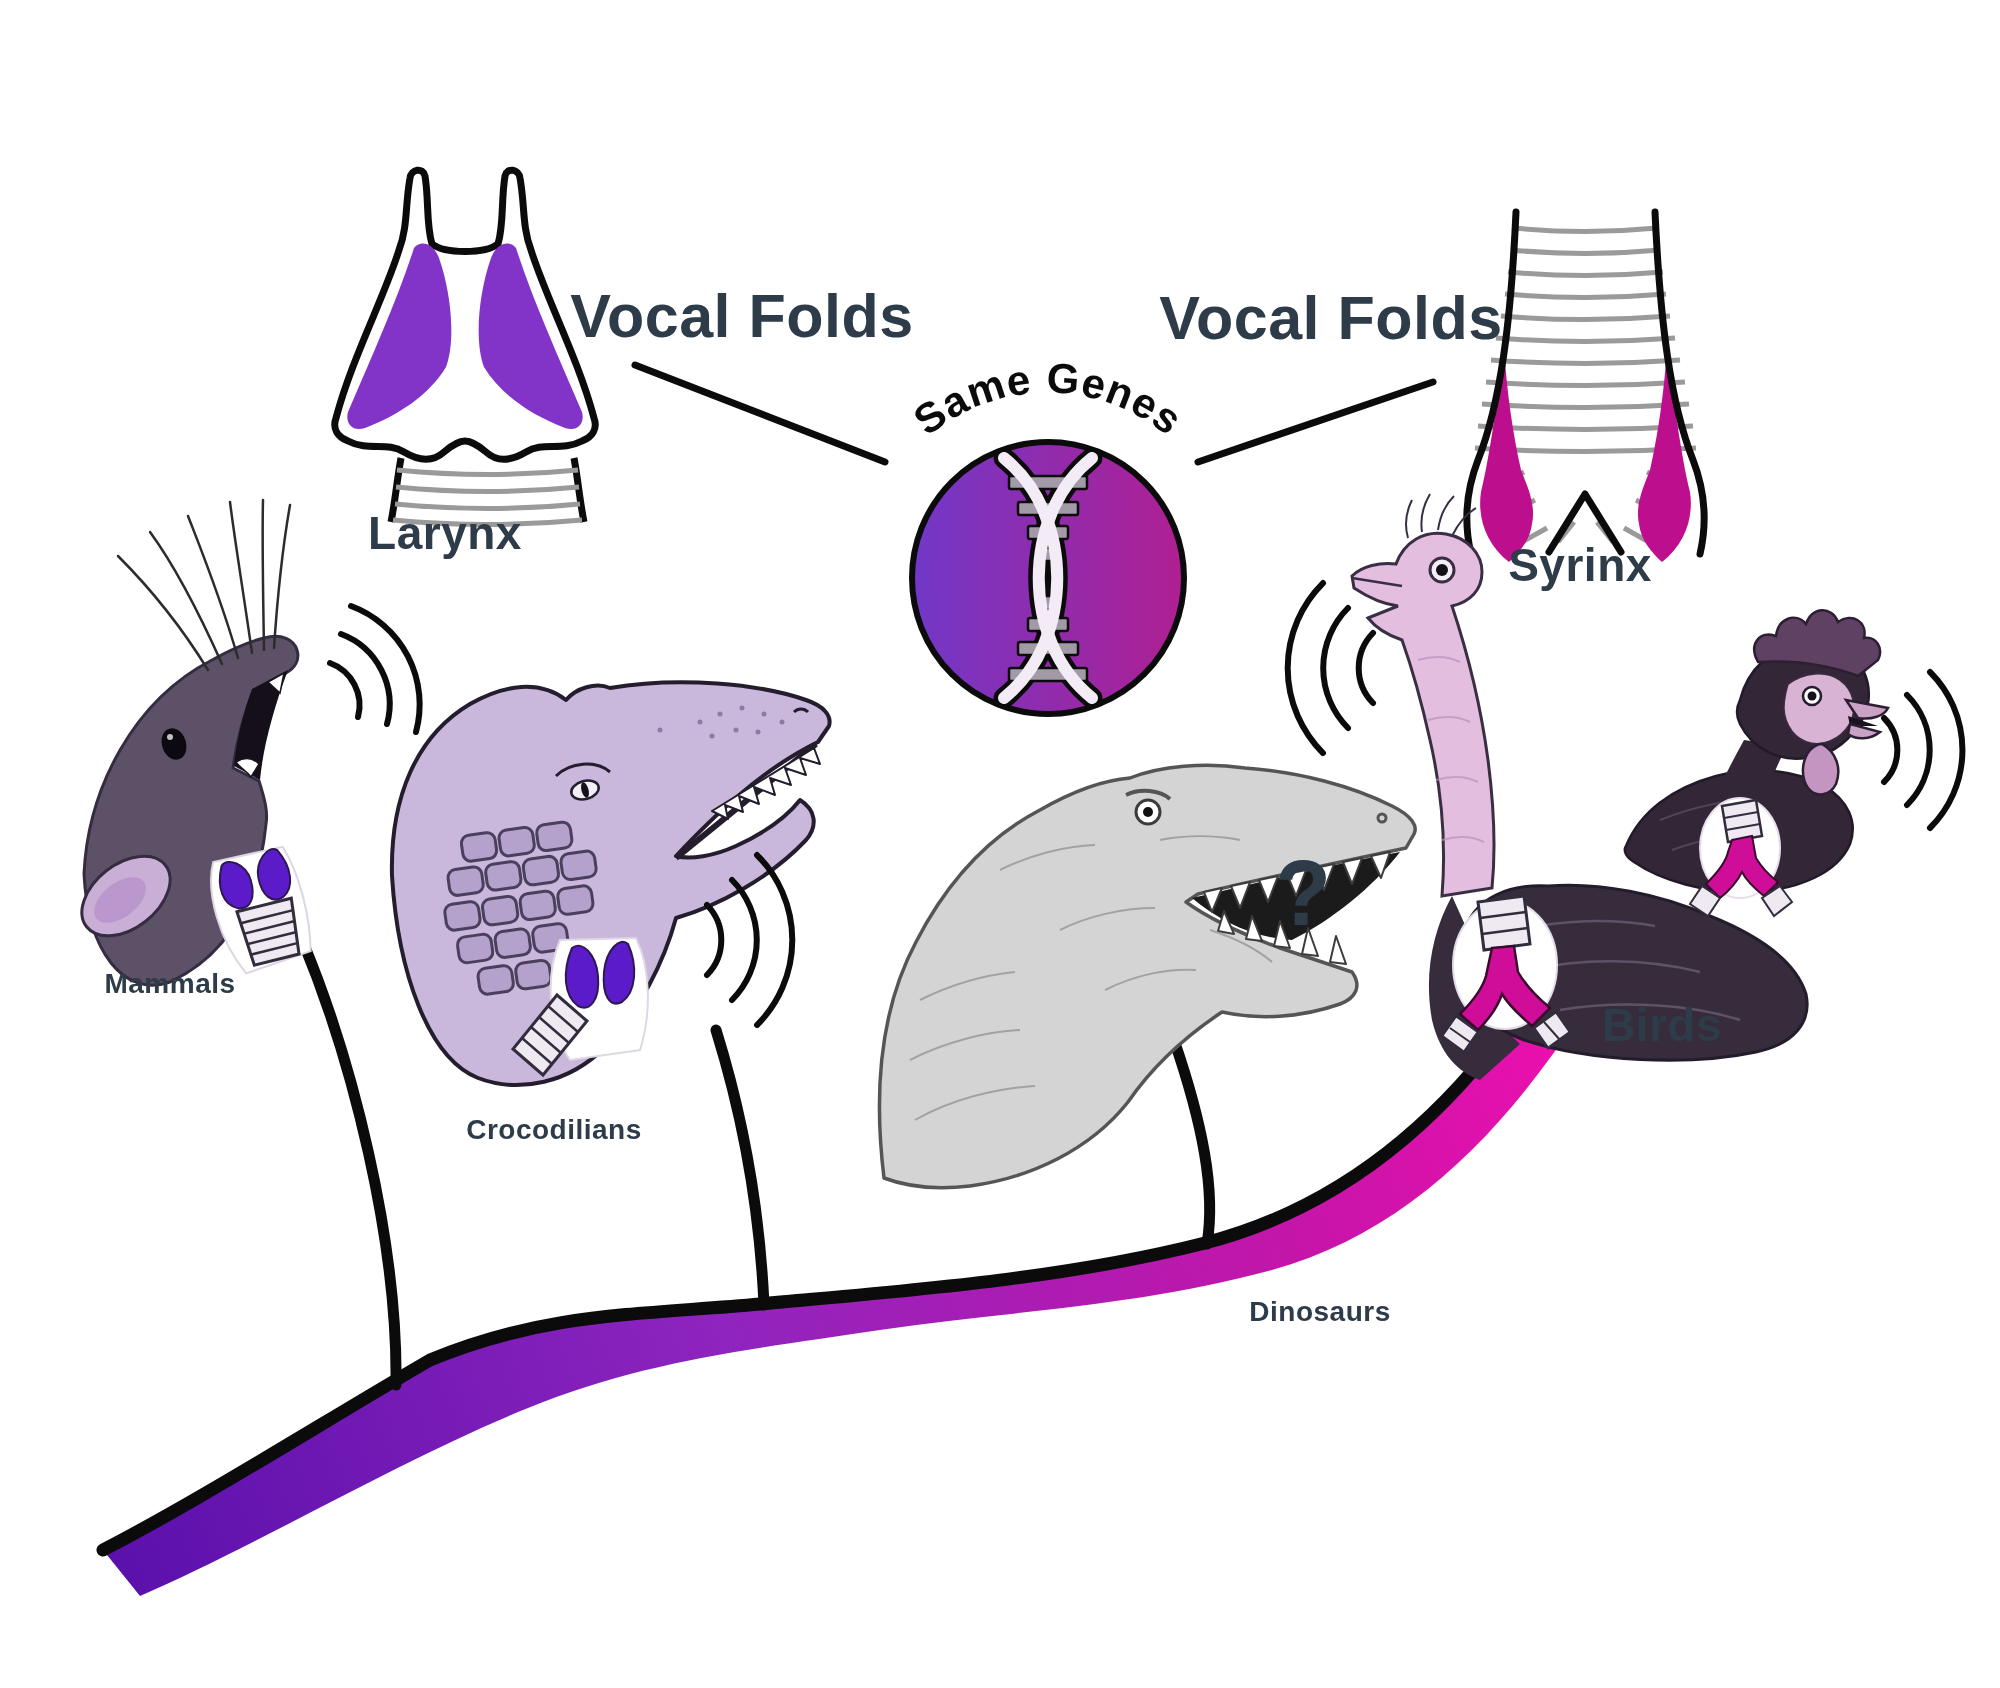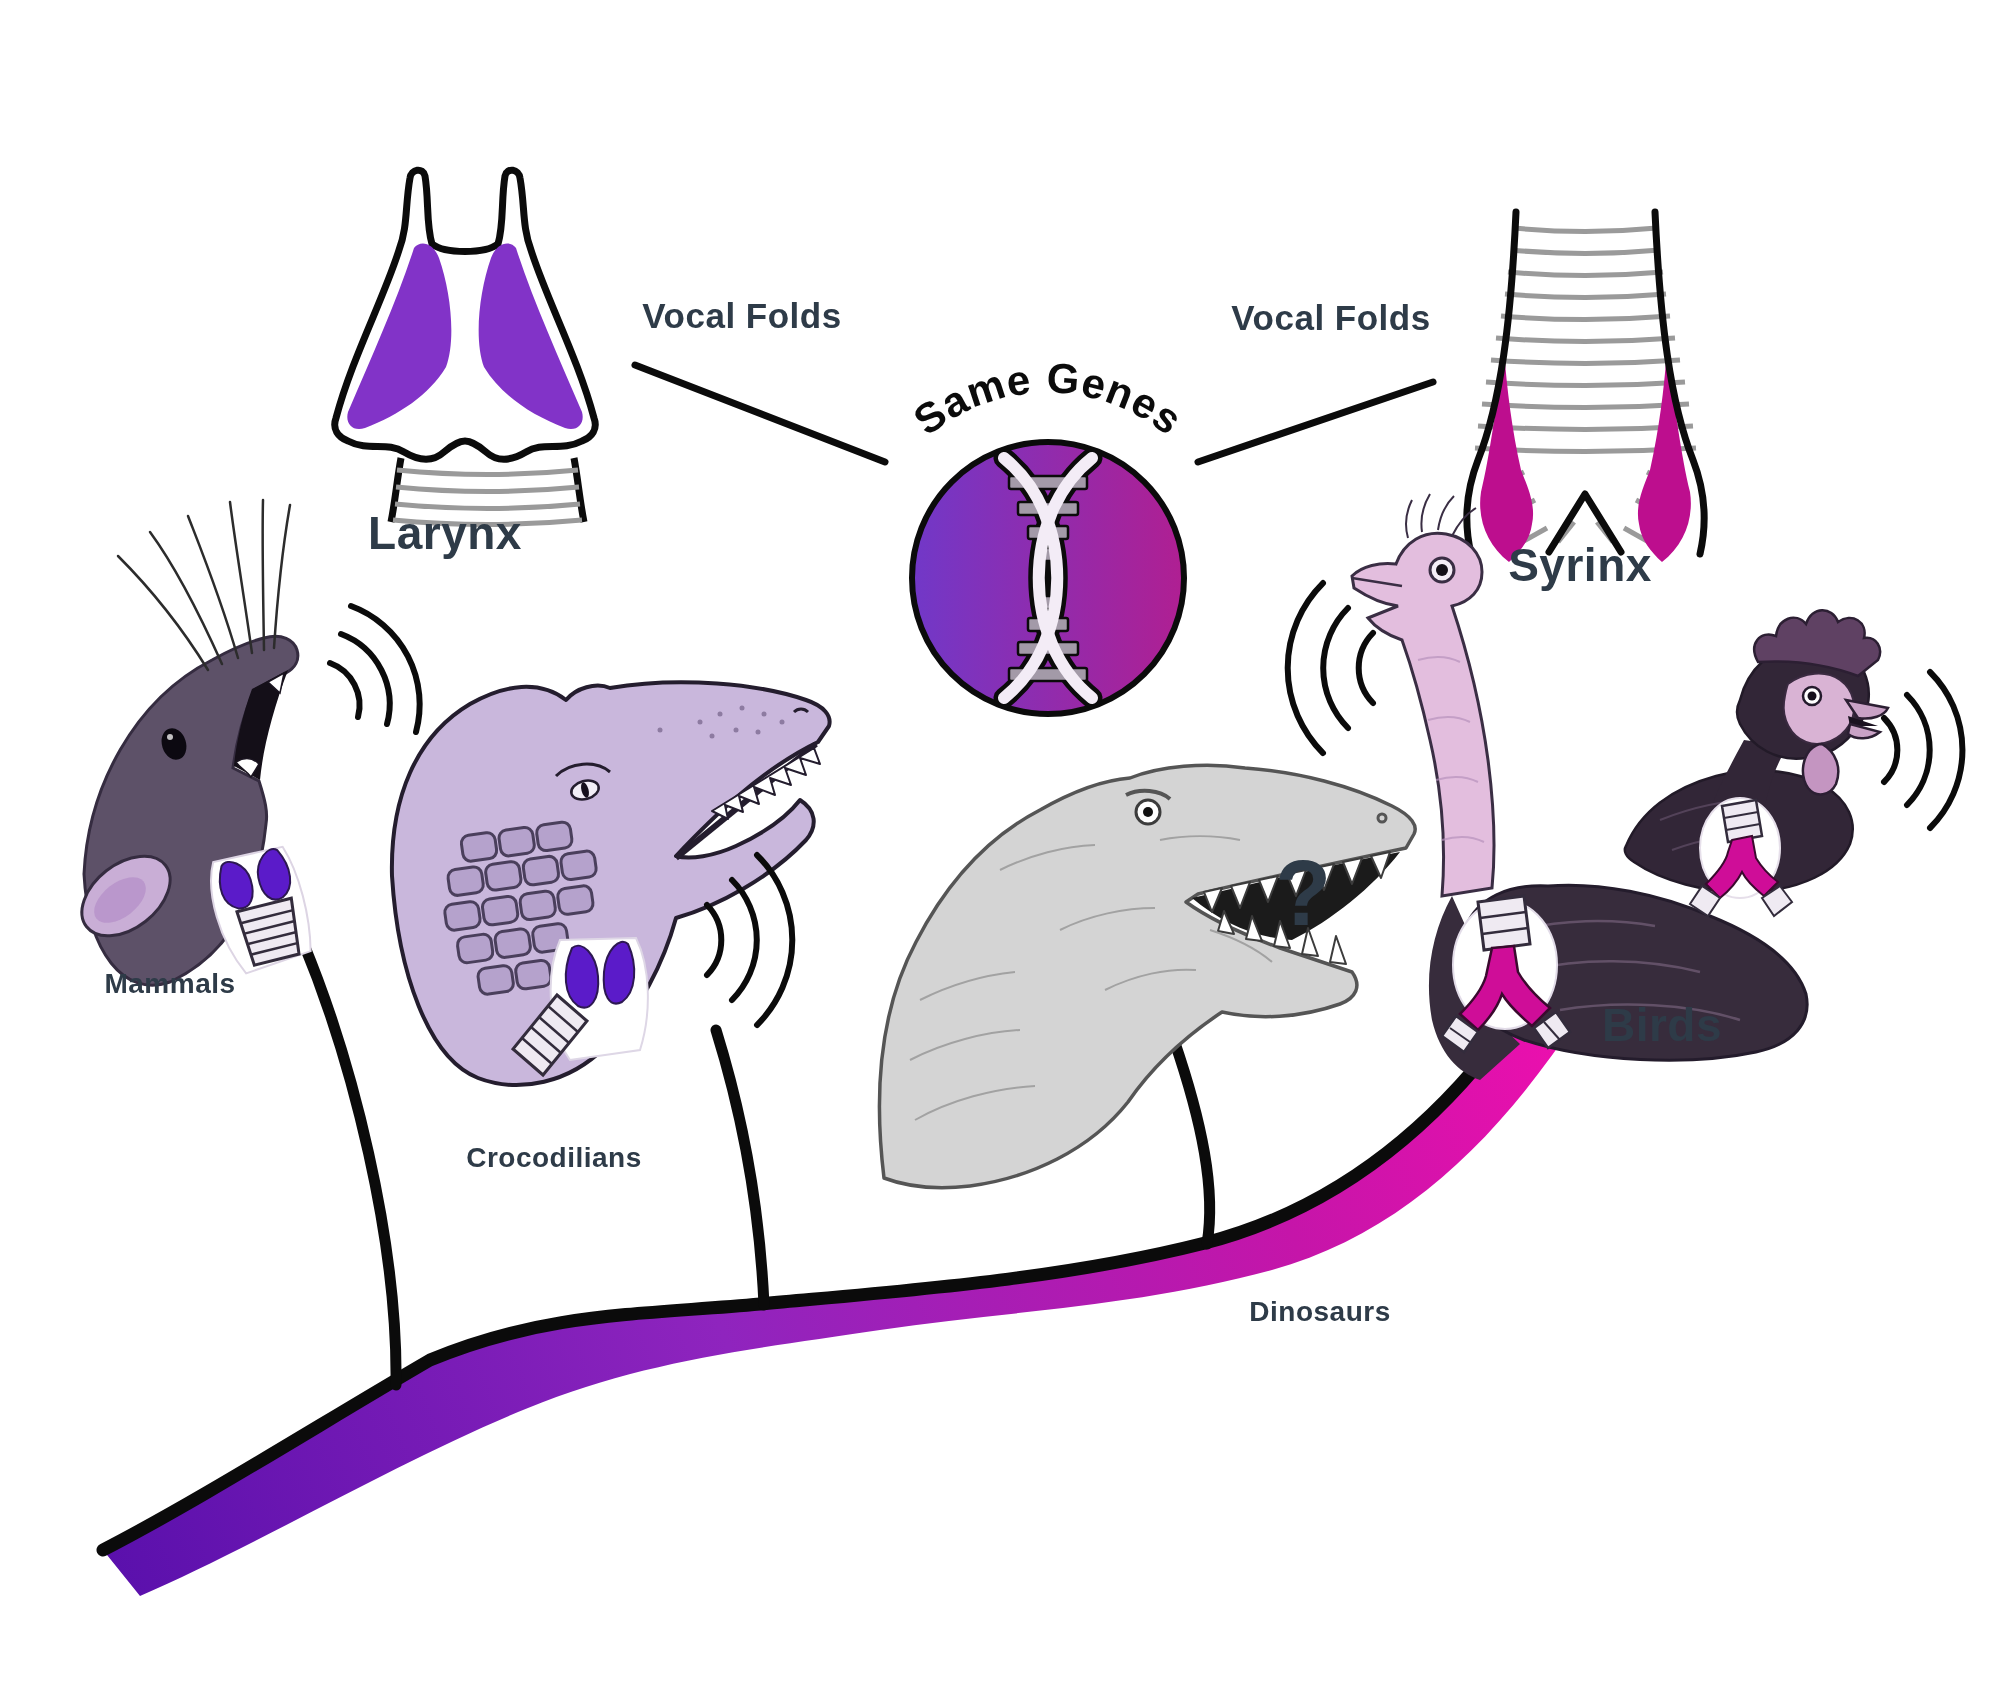--- a/index.html
+++ b/index.html
@@ -13,21 +13,21 @@
   .stage svg{position:absolute;left:0;top:0;}
   .lbl{
     position:absolute;
     transform:translate(-50%,-50%);
     color:#2e3b48;
     font-weight:bold;
     white-space:nowrap;
     letter-spacing:0.5px;
   }
   .f44{font-size:28px;}
-  .f45{font-size:35px;}
+  .f45{font-size:61px;}
   .f46{font-size:46px;}
   .qmark{font-size:92px;letter-spacing:0;}
 </style>
 </head>
 <body>
 
 <div class="stage">
 
 <svg width="2000" height="1688" viewBox="0 0 2000 1688">
   <defs>
@@ -409,18 +409,18 @@
       <path d="M 1930 672 A 110 110 0 0 1 1930 828"></path>
     </g>
   </g>
 </svg>
 
   <div class="lbl f45" style="left:742px;top:316px;">Vocal Folds</div>
   <div class="lbl f45" style="left:1331px;top:318px;">Vocal Folds</div>
   <div class="lbl f46" style="left:445px;top:533px;">Larynx</div>
   <div class="lbl f46" style="left:1580px;top:565px;">Syrinx</div>
   <div class="lbl f44" style="left:170px;top:984px;">Mammals</div>
-  <div class="lbl f44" style="left:554px;top:1130px;margin-top:28px;">Crocodilians</div>
+  <div class="lbl f44" style="left:554px;top:1130px;">Crocodilians</div>
   <div class="lbl f44" style="left:1320px;top:1312px;">Dinosaurs</div>
   <div class="lbl f46" style="left:1662px;top:1025px;">Birds</div>
   <div class="lbl qmark" style="left:1303px;top:893px;">?</div>
 
 </div>
 
 </body></html>

